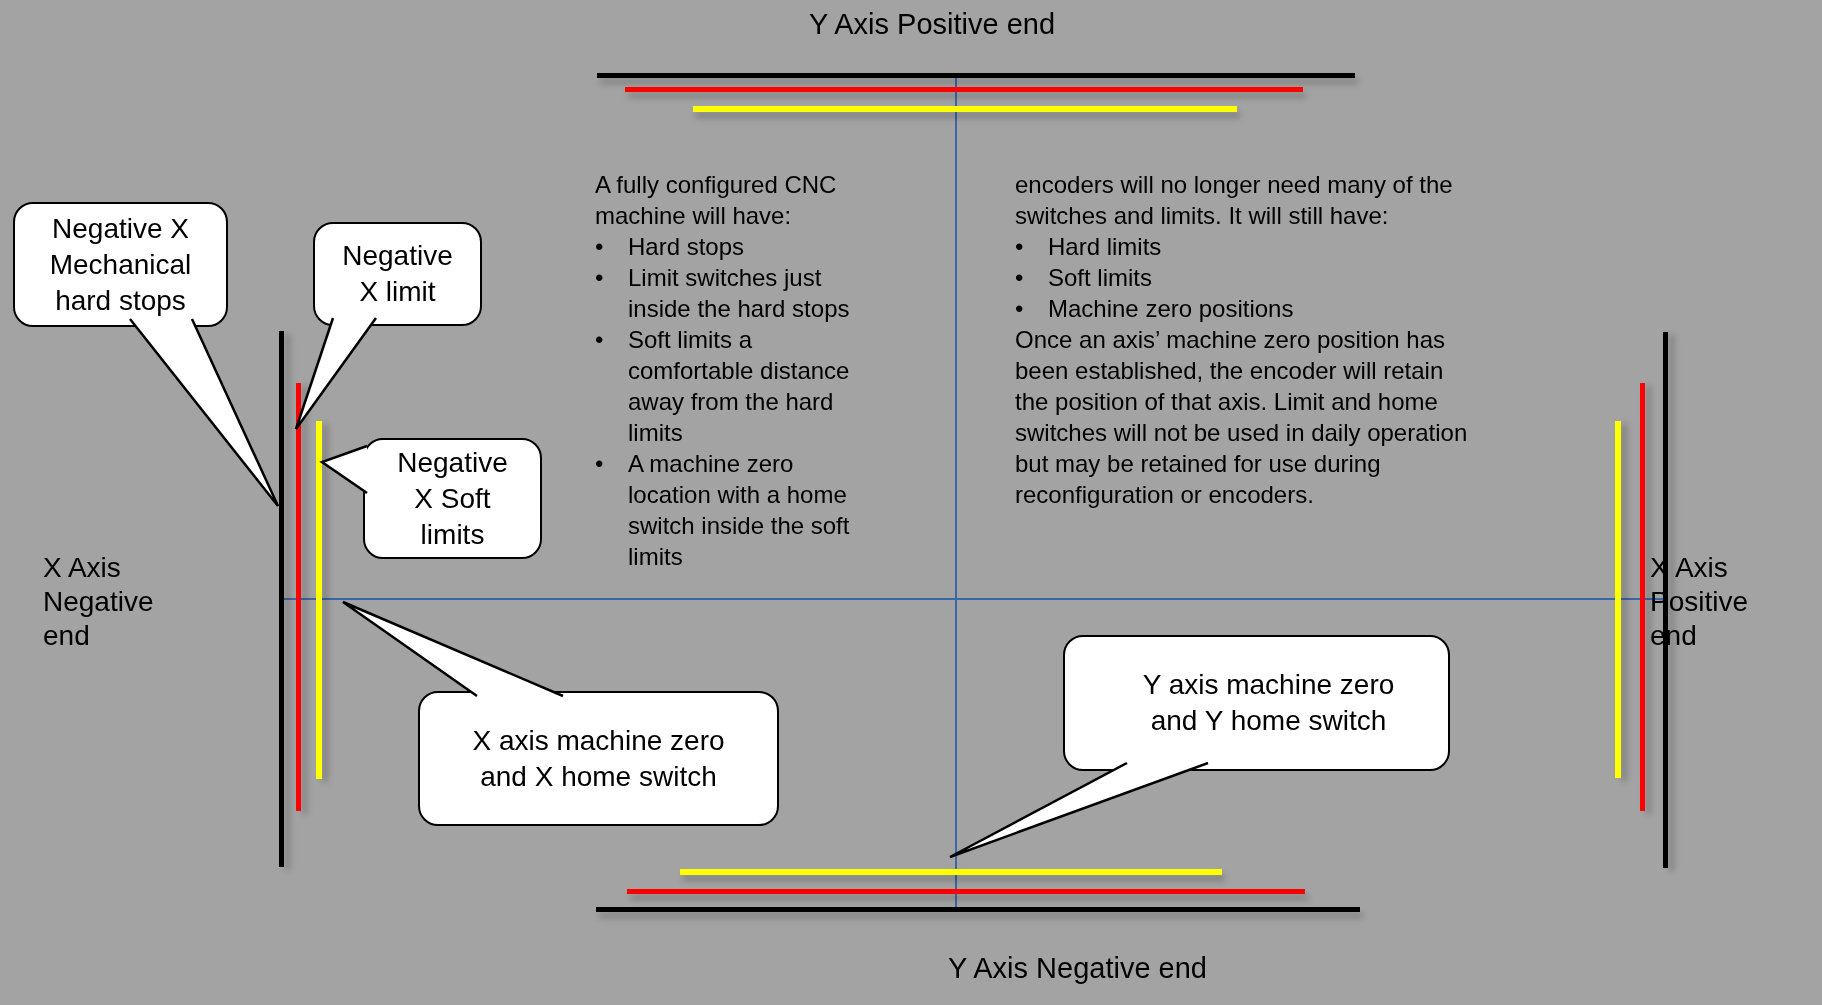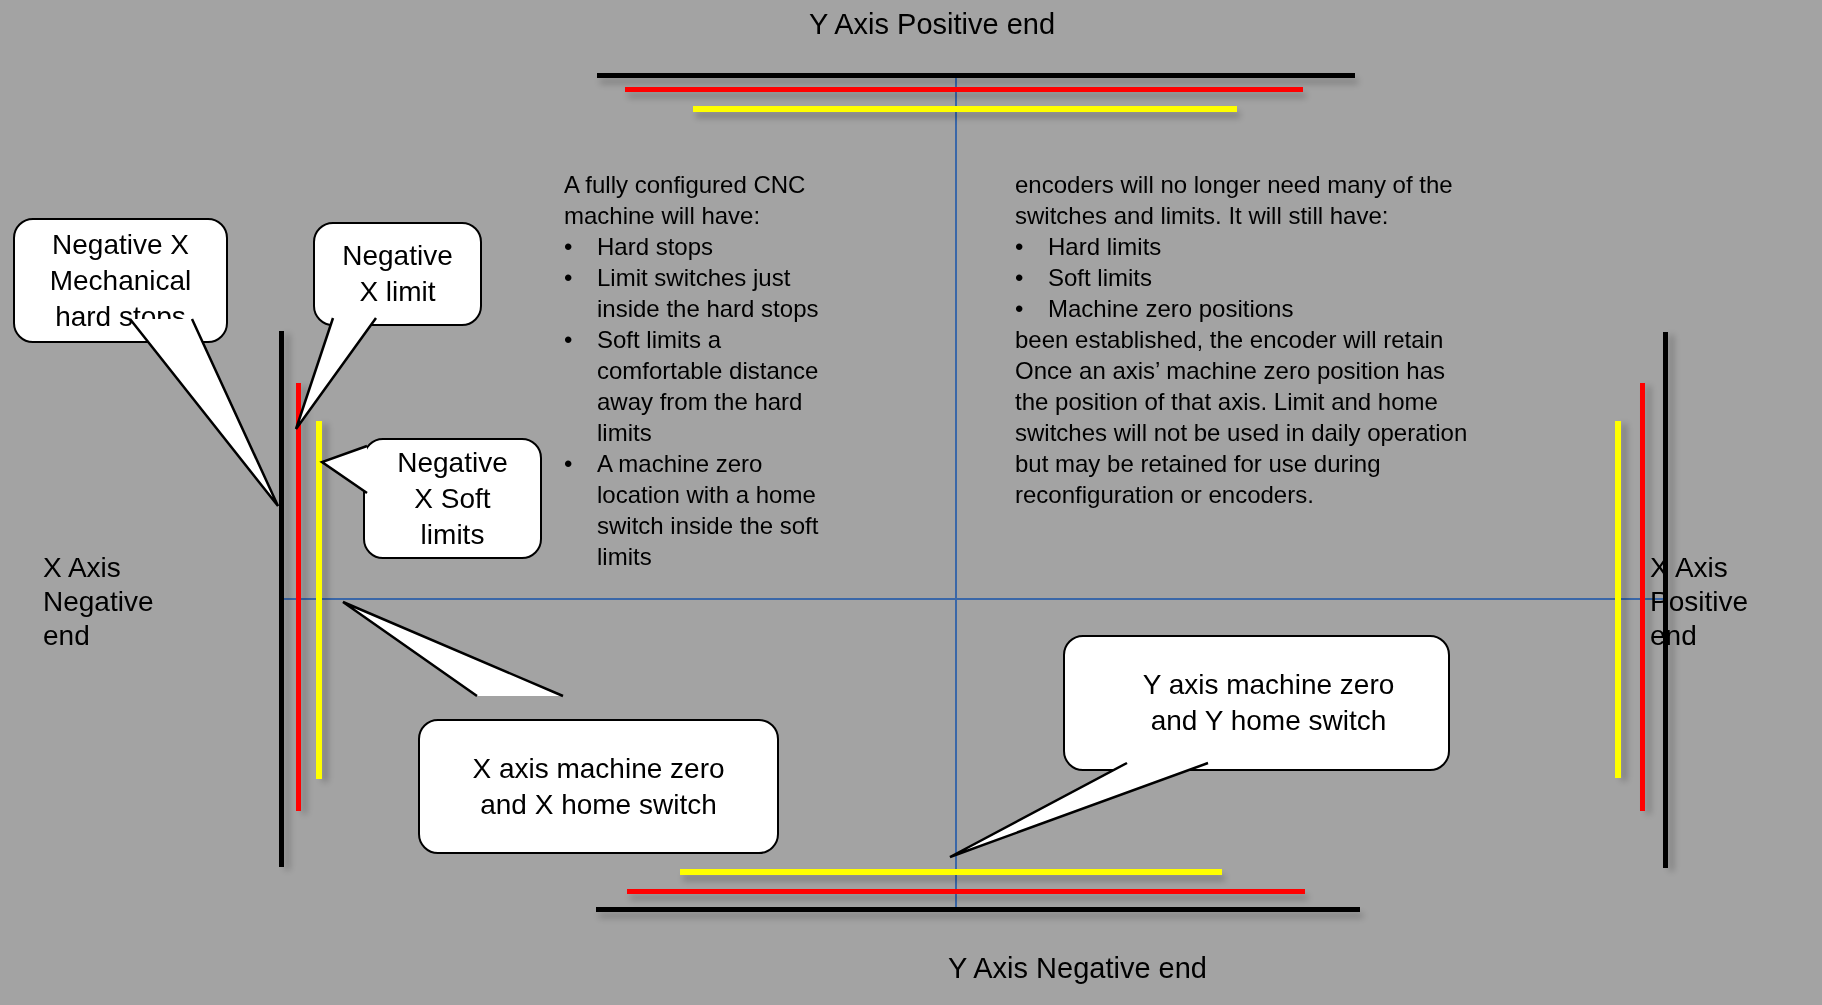--- a/index.html
+++ b/index.html
@@ -86,21 +86,21 @@
       <div>X Axis</div>
       <div>Negative</div>
       <div>end</div>
     </div>
   <div class="txt axis-label" style="left:1650px; top:551px;">
       <div>X Axis</div>
       <div>Positive</div>
       <div>end</div>
     </div>
 
-  <div class="txt body-block" style="left:564px; top:169px; width:330px;">
+  <div class="txt body-block" style="left:595px; top:169px; width:330px;">
     <div>
         <div>A fully configured CNC</div>
         <div>machine will have:</div>
       </div>
     <div class="li">
       <span class="bullet">•</span>
       <div>
           <div>Hard stops</div>
         </div>
     </div>
@@ -148,44 +148,44 @@
           <div>Soft limits</div>
         </div>
     </div>
     <div class="li">
       <span class="bullet">•</span>
       <div>
           <div>Machine zero positions</div>
         </div>
     </div>
     <div>
+        <div>Once an axis’ machine zero position has</div>
         <div>been established, the encoder will retain</div>
-        <div>Once an axis’ machine zero position has</div>
         <div>the position of that axis. Limit and home</div>
         <div>switches will not be used in daily operation</div>
         <div>but may be retained for use during</div>
         <div>reconfiguration or encoders.</div>
       </div>
   </div>
 
-  <div class="callout" style="left:13px; top:202px; width:211px; height:121px;margin-top:16px;">
+  <div class="callout" style="left:13px; top:202px; width:211px; height:121px;">
       <div>Negative X</div>
       <div>Mechanical</div>
       <div>hard stops</div>
     </div>
   <div class="callout" style="left:313px; top:222px; width:165px; height:100px;">
       <div>Negative</div>
       <div>X limit</div>
     </div>
   <div class="callout" style="left:363px; top:438px; width:175px; height:117px;">
       <div>Negative</div>
       <div>X Soft</div>
       <div>limits</div>
     </div>
-  <div class="callout" style="left:418px; top:719px; width:357px; height:131px;">
+  <div class="callout" style="left:418px; top:691px; width:357px; height:131px;">
       <div>X axis machine zero</div>
       <div>and X home switch</div>
     </div>
   <div class="callout" style="left:1063px; top:635px; width:359px; height:132px;padding-left:24px;">
       <div>Y axis machine zero</div>
       <div>and Y home switch</div>
     </div>
 
   <svg class="tails" width="1822" height="1005" viewBox="0 0 1822 1005">
     <g>

